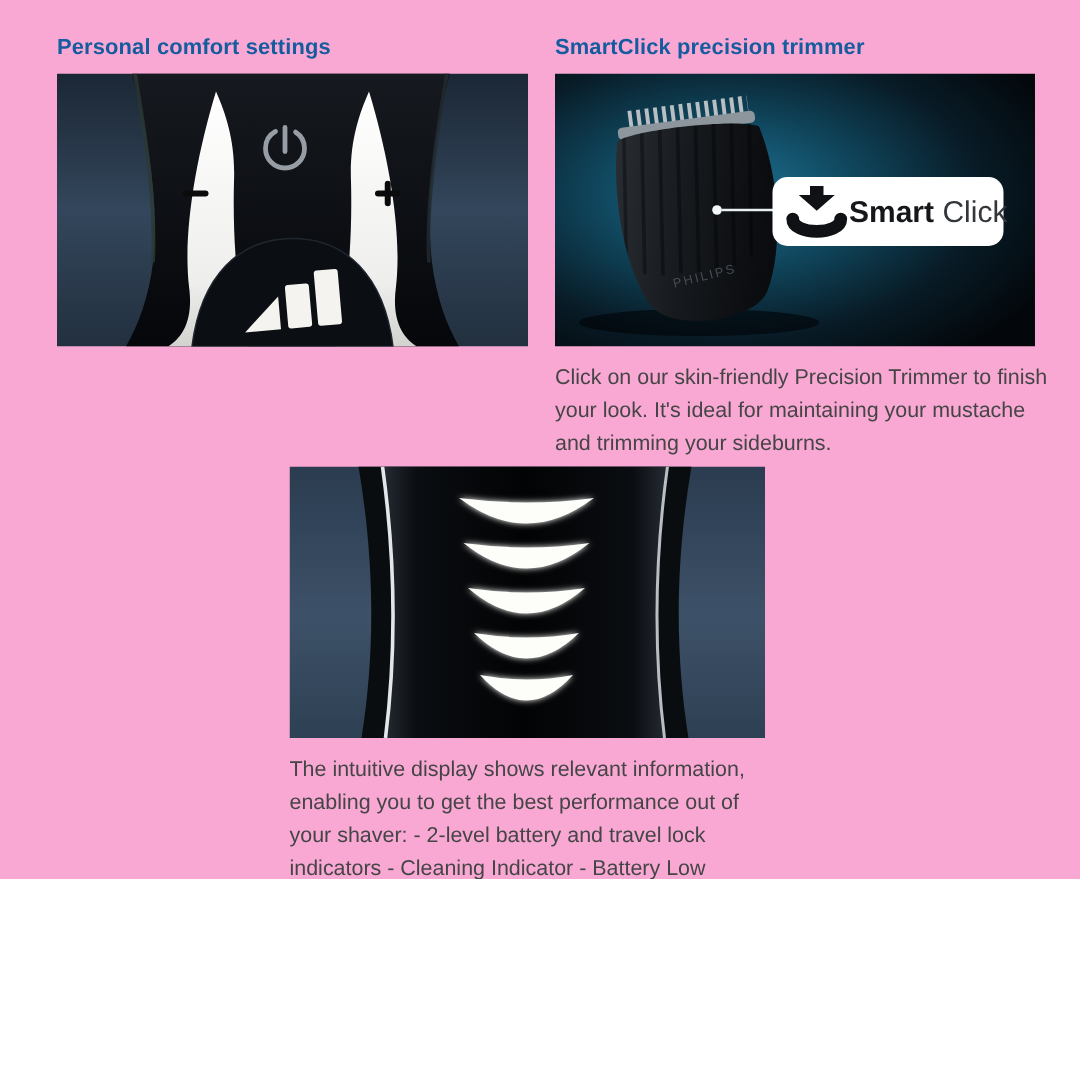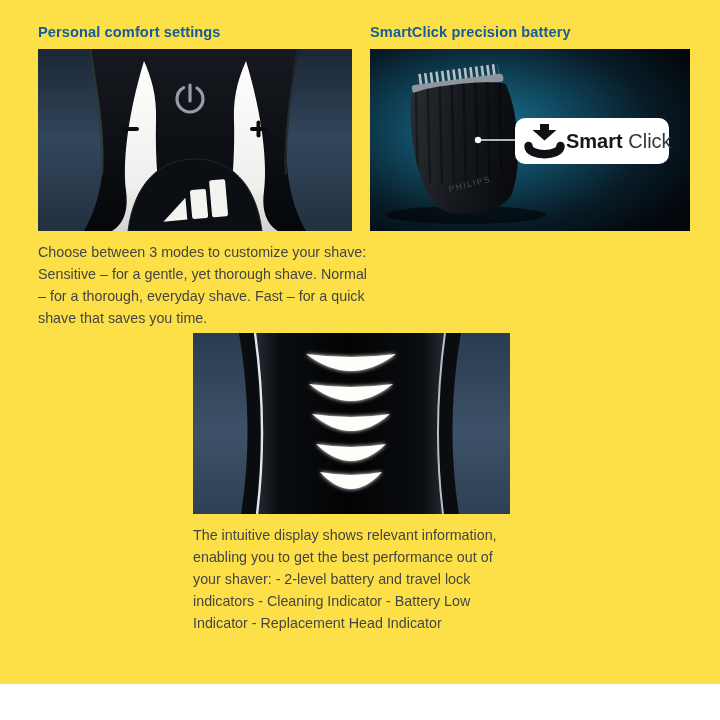--- a/index.html
+++ b/index.html
@@ -1,19 +1,19 @@
 <!DOCTYPE html>
 <html><head>
 <meta charset="utf-8">
 <style>
   * { box-sizing: border-box; }
   html, body { margin: 0; padding: 0; background: #ffffff; }
   .page {
-    width: 720px; height: 684px;
-    background: #fde047;
+    width: 720px; height: 586px;
+    background: #f9a8d4;
     padding: 24px 0 0 38px;
     font-family: "Liberation Sans", sans-serif;
     overflow: hidden;
   }
   .row { display: flex; gap: 18px; }
   .row.bottom { margin-top: 4px; }
   .feature { display: block; }
   .feature.col-left  { width: 314px; }
   .feature.col-right { width: 320px; }
   .feature.col-mid   { width: 317px; margin-left: 155px; }
@@ -85,25 +85,24 @@
 
           <path d="M90,182 C96,134 122,110 157,110 C192,110 218,134 224,182 Z" fill="#0b0e12" stroke="#1f262e" stroke-width="1"></path>
 
           <g fill="#f4f3ef" transform="rotate(-5 155 155)">
             <polygon points="124,170 148,170 148,148"></polygon>
             <rect x="153" y="141" width="16" height="29" rx="2"></rect>
             <rect x="173" y="133" width="16" height="37" rx="2"></rect>
           </g>
         </svg>
       </figure>
-      <p>Choose between 3 modes to customize your shave: Sensitive – for a gentle, yet thorough shave. Normal – for a thorough, everyday shave. Fast – for a quick shave that saves you time.</p>
     </section>
 
     <section class="feature col-right">
-      <h3>SmartClick precision battery</h3>
+      <h3>SmartClick precision trimmer</h3>
       <figure>
         <svg width="320" height="182" viewBox="0 0 320 182" role="img">
           <defs>
             <radialGradient id="g2bg" cx="0.36" cy="0.44" r="0.75">
               <stop offset="0" stop-color="#1e7495"></stop>
               <stop offset="0.35" stop-color="#10485f"></stop>
               <stop offset="0.7" stop-color="#081b26"></stop>
               <stop offset="1" stop-color="#03070b"></stop>
             </radialGradient>
             <linearGradient id="g2trim" x1="0" y1="0" x2="1" y2="0.25">
@@ -141,20 +140,21 @@
               <path d="M170,75 h9 v6 h7.5 l-12,10.5 l-12,-10.5 h7.5 z" fill="#101114"></path>
               <path d="M158.5,97 C158.5,108 190.5,108 190.5,97" stroke="#101114" stroke-width="8.5" fill="none" stroke-linecap="round"></path>
             </g>
             <text x="196" y="99" font-size="20" class="smartclick-label-text">
               <tspan font-weight="bold" fill="#15171a">Smart</tspan>
               <tspan font-weight="normal" fill="#33363a">Click</tspan>
             </text>
           </g>
         </svg>
       </figure>
+      <p>Click on our skin-friendly Precision Trimmer to finish your look. It's ideal for maintaining your mustache and trimming your sideburns.</p>
     </section>
   </div>
 
   <div class="row bottom">
 
     <section class="feature col-mid">
       <figure>
         <svg width="317" height="181" viewBox="0 0 317 181" role="img">
           <defs>
             <linearGradient id="g3bg" x1="0" y1="0" x2="0" y2="1">

